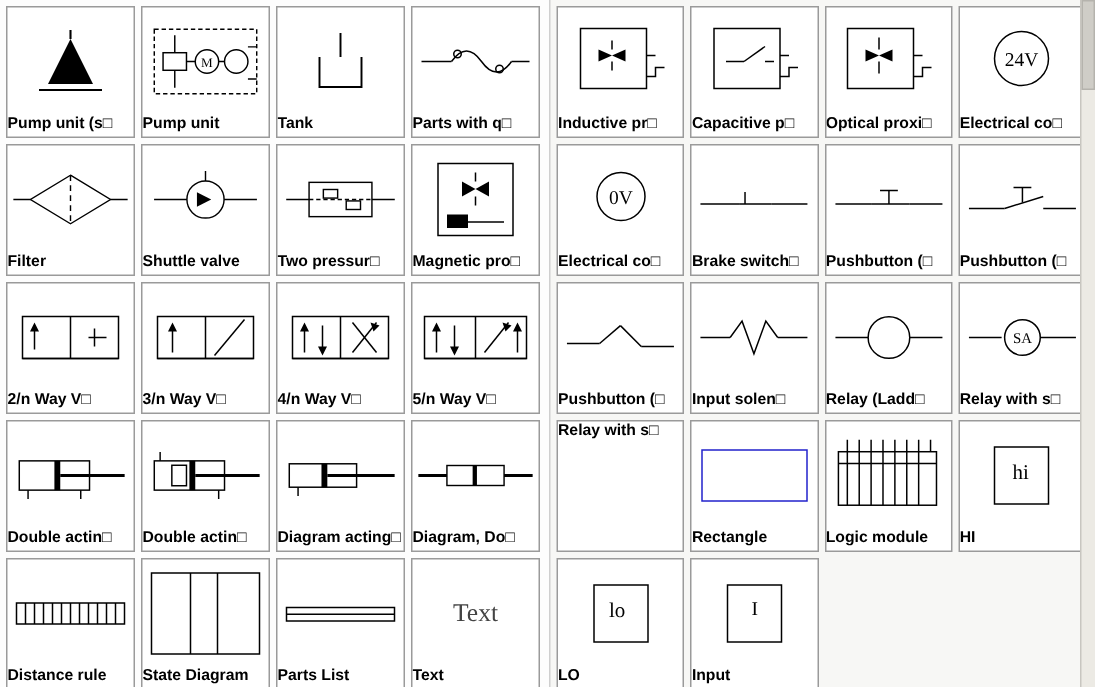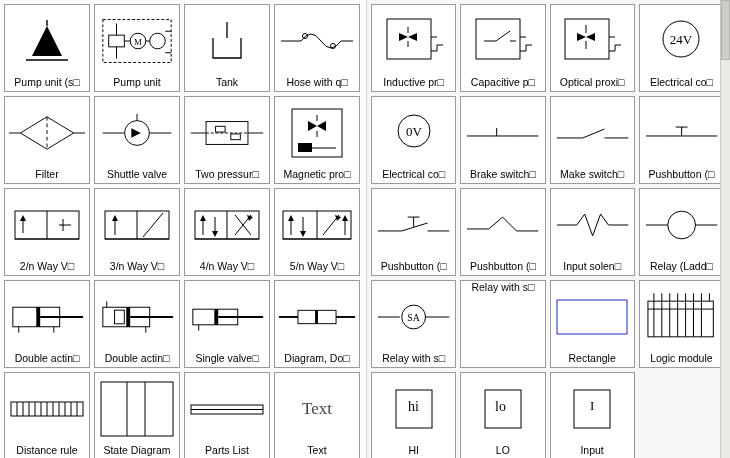--- a/index.html
+++ b/index.html
@@ -41,26 +41,26 @@
     align-items:center;
     justify-content:center;
     overflow:hidden;
     padding:2px;
   }
   .art svg{display:block;}
   .cap{
     flex:0 0 auto;
     font-size:10.5px;
     color:#000;
-    text-align:center;
     white-space:nowrap;
     overflow:hidden;
     line-height:13px;
     padding-bottom:2px;
     font-family:"Liberation Sans", sans-serif;
+    font-weight:bold;
   }
   
   #right-scrollbar{
     position:absolute;
     top:0;right:0;width:9px;height:458px;
     background:#eceae4;
     border-left:1px solid #c8c6c0;
   }
   #right-scrollbar .thumb{
     position:absolute;top:0;left:0;width:9px;height:60px;
@@ -119,21 +119,21 @@
     <div class="cell">
       <div class="art">
         <svg width="80" height="40" viewBox="0 0 80 40">
           <line x1="4" y1="20" x2="24" y2="20" stroke="#000"></line>
           <path d="M24 20 q10 -14 20 0 q10 14 20 0" fill="none" stroke="#000"></path>
           <circle cx="28" cy="15" r="2.5" fill="none" stroke="#000"></circle>
           <circle cx="56" cy="25" r="2.5" fill="none" stroke="#000"></circle>
           <line x1="64" y1="20" x2="76" y2="20" stroke="#000"></line>
         </svg>
       </div>
-      <div class="cap">Hose with q□</div>
+      <div class="cap">Parts with q□</div>
     </div>
 
     <div class="cell">
       <div class="art">
         <svg width="84" height="46" viewBox="0 0 84 46">
           <polygon points="42,6 70,23 42,40 14,23" fill="none" stroke="#000"></polygon>
           <line x1="42" y1="6" x2="42" y2="40" stroke="#000" stroke-dasharray="4,3"></line>
           <line x1="2" y1="23" x2="14" y2="23" stroke="#000"></line>
           <line x1="70" y1="23" x2="82" y2="23" stroke="#000"></line>
         </svg>
@@ -278,21 +278,21 @@
 
     <div class="cell">
       <div class="art">
         <svg width="82" height="40" viewBox="0 0 82 40">
           <rect x="6" y="12" width="46" height="16" fill="none" stroke="#000"></rect>
           <rect x="28" y="12" width="4" height="16" fill="#000"></rect>
           <line x1="32" y1="20" x2="78" y2="20" stroke="#000" stroke-width="2"></line>
           <line x1="12" y1="28" x2="12" y2="34" stroke="#000"></line>
         </svg>
       </div>
-      <div class="cap">Single valve□</div>
+      <div class="cap">Diagram acting□</div>
     </div>
 
     <div class="cell">
       <div class="art">
         <svg width="84" height="30" viewBox="0 0 84 30">
           <line x1="2" y1="15" x2="22" y2="15" stroke="#000" stroke-width="2"></line>
           <rect x="22" y="8" width="40" height="14" fill="none" stroke="#000"></rect>
           <rect x="40" y="8" width="3" height="14" fill="#000"></rect>
           <line x1="62" y1="15" x2="82" y2="15" stroke="#000" stroke-width="2"></line>
         </svg>
@@ -425,30 +425,20 @@
         <svg width="80" height="30" viewBox="0 0 80 30">
           <line x1="4" y1="18" x2="30" y2="18" stroke="#000"></line>
           <line x1="30" y1="18" x2="52" y2="18" stroke="#000"></line>
           <line x1="52" y1="18" x2="76" y2="18" stroke="#000"></line>
           <line x1="34" y1="18" x2="34" y2="10" stroke="#000"></line>
         </svg>
       </div>
       <div class="cap">Brake switch□</div>
     </div>
 
-    <div class="cell">
-      <div class="art">
-        <svg width="80" height="30" viewBox="0 0 80 30">
-          <line x1="4" y1="20" x2="30" y2="20" stroke="#000"></line>
-          <line x1="30" y1="20" x2="52" y2="11" stroke="#000"></line>
-          <line x1="52" y1="20" x2="76" y2="20" stroke="#000"></line>
-        </svg>
-      </div>
-      <div class="cap">Make switch□</div>
-    </div>
 
     <div class="cell">
       <div class="art">
         <svg width="80" height="30" viewBox="0 0 80 30">
           <line x1="4" y1="18" x2="28" y2="18" stroke="#000"></line>
           <line x1="28" y1="18" x2="54" y2="18" stroke="#000"></line>
           <line x1="54" y1="18" x2="76" y2="18" stroke="#000"></line>
           <line x1="40" y1="18" x2="40" y2="9" stroke="#000"></line>
           <line x1="34" y1="9" x2="46" y2="9" stroke="#000"></line>
         </svg>

